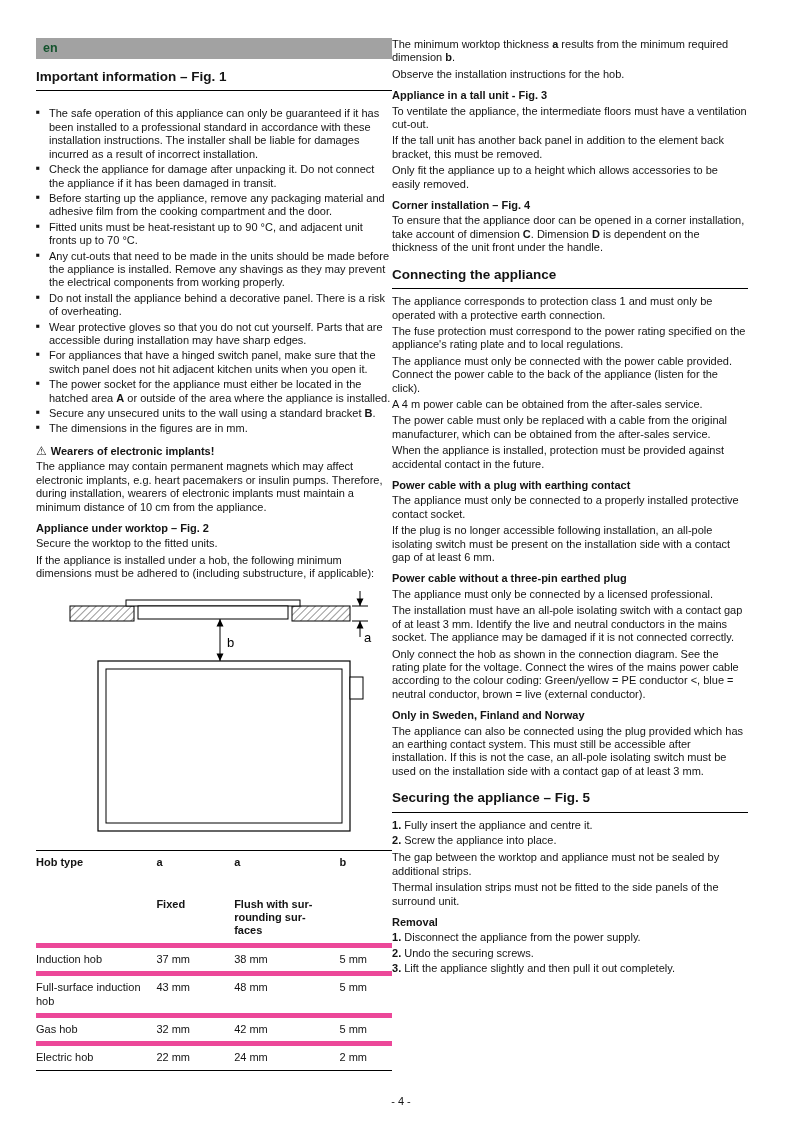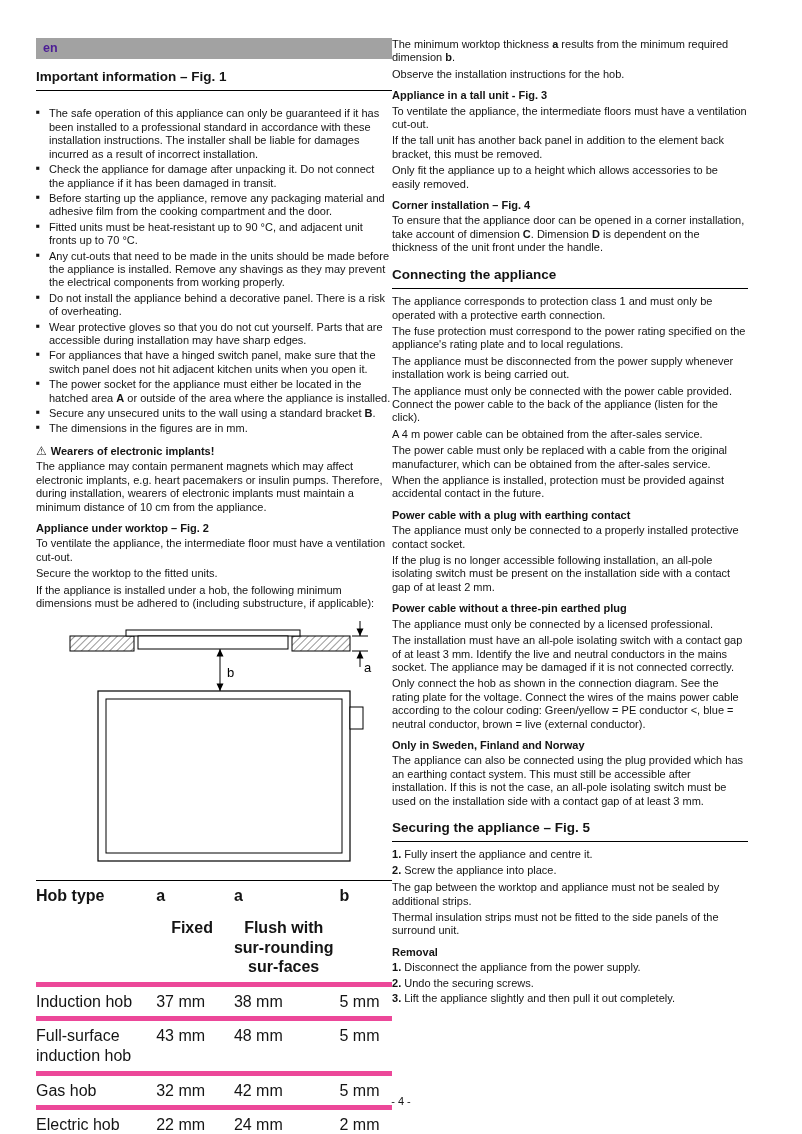--- a/index.html
+++ b/index.html
@@ -6,21 +6,21 @@
   .page {
     position:relative; width:802px; height:1134px; background:#fff;
     font-family:"Liberation Sans","DejaVu Sans",sans-serif;
     font-size:11px; line-height:1.22; color:#141414; overflow:hidden;
   }
   .col { position:absolute; top:38px; width:356px; }
   .col-left { left:36px; }
   .col-right { left:392px; }
 
   .lang-banner {
-    background:#a2a2a2; color:#4c1d95; font-weight:bold; font-size:12.5px;
+    background:#a2a2a2; color:#14532d; font-weight:bold; font-size:12.5px;
     padding:3px 7px; height:15px; margin-bottom:10px;
   }
 
   h1.section {
     font-size:13.5px; font-weight:bold; margin:12px 0 6px;
     padding-bottom:5px; border-bottom:1px solid #000;
   }
   h1.section.first { margin-top:2px; margin-bottom:16px; }
   h3.sub { font-size:11px; font-weight:bold; margin:8px 0 2px; }
   p { margin:0 0 3px; }
@@ -35,26 +35,26 @@
 
   .warning-title { font-weight:bold; margin:8px 0 2px; }
   .warn-icon { font-weight:normal; margin-right:4px; font-size:12px; }
 
   .figure { margin:10px 0 4px 18px; }
   .figure svg text { font-size:13px; font-family:inherit; fill:#000; }
 
   table.hob { width:100%; border-collapse:collapse; margin-top:8px;
     border-top:1px solid #000; border-bottom:1px solid #000; }
   table.hob th, table.hob td {
-    text-align:left; vertical-align:top; padding:5px 6px 5px 0; font-size:16px;
+    text-align:left; vertical-align:top; padding:5px 6px 5px 0; font-size:11px;
   }
   table.hob th { font-weight:bold; border-bottom:1px solid #000; }
   table.hob td { border-top:5px solid #ec4899; }
   .w1 { width:118px; } .w2 { width:74px; } .w3 { width:102px; } .w4 { width:48px; }
-  .th-sub { font-weight:bold; margin-top:13px;text-align:center; }
+  .th-sub { font-weight:bold; margin-top:28px; }
 
   .page-number { position:absolute; left:0; right:0; bottom:26px; text-align:center; font-size:11px; }
 </style>
 </head>
 <body>
 
 <div class="page">
 
   <div class="col col-left">
     <div class="lang-banner">
@@ -76,21 +76,20 @@
       <li><span>Secure any unsecured units to the wall using a standard bracket </span><b>B</b><span>.</span></li>
       <li>The dimensions in the figures are in mm.</li>
     </ul>
 
     <p class="warning-title">
       <span class="warn-icon">⚠</span><span>Wearers of electronic implants!</span>
     </p>
     <p>The appliance may contain permanent magnets which may affect electronic implants, e.g. heart pacemakers or insulin pumps. Therefore, during installation, wearers of electronic implants must maintain a minimum distance of 10 cm from the appliance.</p>
 
     <h3 class="sub">Appliance under worktop – Fig. 2</h3>
-    <p>To ventilate the appliance, the intermediate floor must have a ventilation cut-out.</p>
     <p>Secure the worktop to the fitted units.</p>
     <p>If the appliance is installed under a hob, the following minimum dimensions must be adhered to (including substructure, if applicable):</p>
 
     <div class="figure">
       <svg width="320" height="248" viewBox="0 0 320 248">
         <defs>
           <pattern id="hatch" width="5" height="5" patternUnits="userSpaceOnUse" patternTransform="rotate(45)">
             <rect width="5" height="5" fill="#fff"></rect>
             <line x1="0" y1="0" x2="0" y2="5" stroke="#333" stroke-width="1"></line>
           </pattern>
@@ -177,29 +176,28 @@
     <p>To ventilate the appliance, the intermediate floors must have a ventilation cut-out.</p>
     <p>If the tall unit has another back panel in addition to the element back bracket, this must be removed.</p>
     <p>Only fit the appliance up to a height which allows accessories to be easily removed.</p>
 
     <h3 class="sub">Corner installation – Fig. 4</h3>
     <p><span>To ensure that the appliance door can be opened in a corner installation, take account of dimension </span><b>C</b><span>. Dimension </span><b>D</b><span> is dependent on the thickness of the unit front under the handle.</span></p>
 
     <h1 class="section">Connecting the appliance</h1>
     <p>The appliance corresponds to protection class 1 and must only be operated with a protective earth connection.</p>
     <p>The fuse protection must correspond to the power rating specified on the appliance's rating plate and to local regulations.</p>
-    <p>The appliance must be disconnected from the power supply whenever installation work is being carried out.</p>
     <p>The appliance must only be connected with the power cable provided. Connect the power cable to the back of the appliance (listen for the click).</p>
     <p>A 4 m power cable can be obtained from the after-sales service.</p>
     <p>The power cable must only be replaced with a cable from the original manufacturer, which can be obtained from the after-sales service.</p>
     <p>When the appliance is installed, protection must be provided against accidental contact in the future.</p>
 
     <h3 class="sub">Power cable with a plug with earthing contact</h3>
     <p>The appliance must only be connected to a properly installed protective contact socket.</p>
-    <p>If the plug is no longer accessible following installation, an all-pole isolating switch must be present on the installation side with a contact gap of at least 2 mm.</p>
+    <p>If the plug is no longer accessible following installation, an all-pole isolating switch must be present on the installation side with a contact gap of at least 6 mm.</p>
 
     <h3 class="sub">Power cable without a three-pin earthed plug</h3>
     <p>The appliance must only be connected by a licensed professional.</p>
     <p>The installation must have an all-pole isolating switch with a contact gap of at least 3 mm. Identify the live and neutral conductors in the mains socket. The appliance may be damaged if it is not connected correctly.</p>
     <p>Only connect the hob as shown in the connection diagram. See the rating plate for the voltage. Connect the wires of the mains power cable according to the colour coding: Green/yellow = PE conductor &lt;, blue = neutral conductor, brown = live (external conductor).</p>
 
     <h3 class="sub">Only in Sweden, Finland and Norway</h3>
     <p>The appliance can also be connected using the plug provided which has an earthing contact system. This must still be accessible after installation. If this is not the case, an all-pole isolating switch must be used on the installation side with a contact gap of at least 3 mm.</p>
 
     <h1 class="section">Securing the appliance – Fig. 5</h1>

